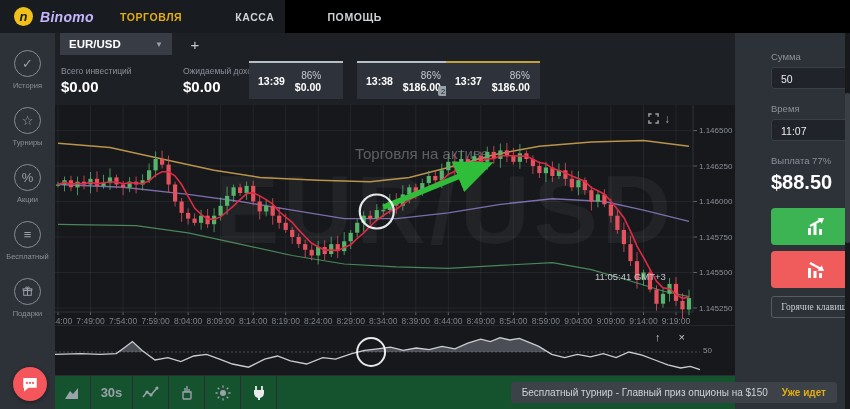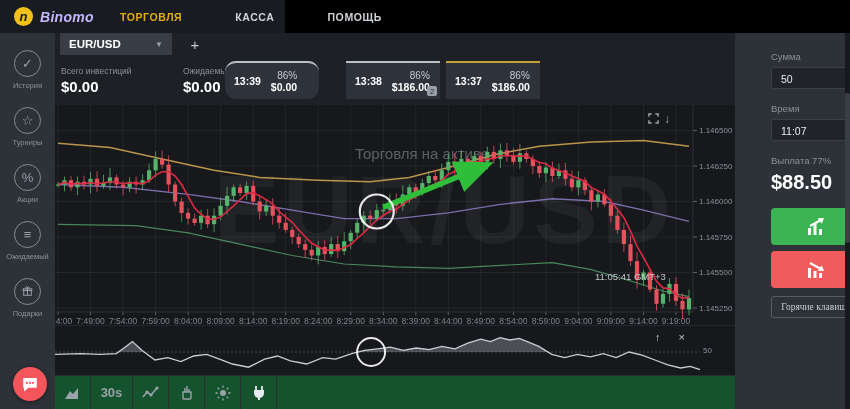--- a/index.html
+++ b/index.html
@@ -114,21 +114,21 @@
     <div class="side-item">
       <span class="side-ic">☆</span>
       <span class="side-label">Турниры</span>
     </div>
     <div class="side-item">
       <span class="side-ic">%</span>
       <span class="side-label">Акции</span>
     </div>
     <div class="side-item">
       <span class="side-ic">≡</span>
-      <span class="side-label">Ожидаемый</span>
+      <span class="side-label">Бесплатный</span>
     </div>
     <div class="side-item">
       <span class="side-ic">
         <svg width="13" height="13" viewBox="0 0 24 24" fill="none" stroke="#9aa0a8" stroke-width="1.8">
           <rect x="5" y="10" width="14" height="9"></rect>
             <rect x="4" y="7" width="16" height="3"></rect>
           <path d="M12 7v12"></path>
             <path d="M12 7c-3.5 0-4.5-3.5-2-3.5S12 7 12 7zm0 0c3.5 0 4.5-3.5 2-3.5S12 7 12 7z"></path>
         </svg>
       </span>
@@ -157,28 +157,28 @@
     <div class="statsrow">
       <div class="stat" style="left:6px">
         <div class="s-label">Всего инвестиций</div>
         <div class="s-value">$0.00</div>
       </div>
       <div class="stat" style="left:128px">
         <div class="s-label">Ожидаемый доход</div>
         <div class="s-value">$0.00</div>
       </div>
 
-      <div class="trade-card" style="left: 170px; border-top-color: rgb(185, 191, 199); border-radius: 11px;">
+      <div class="trade-card" style="left: 194px; border-top-color: rgb(185, 191, 199);">
         <span class="tc-time">13:39</span>
         <span class="tc-col">
           <div class="tc-pct">86%</div>
           <div class="tc-amt">$0.00</div>
         </span>
       </div>
-      <div class="trade-card" style="left: 291px; border-top-color: rgb(185, 191, 199);">
+      <div class="trade-card" style="left: 302px; border-top-color: rgb(185, 191, 199);">
         <span class="tc-time">13:38</span>
         <span class="tc-col">
           <div class="tc-pct">86%</div>
           <div class="tc-amt">$186.00</div>
         </span>
         <span class="tc-badge">2</span>
       </div>
       <div class="trade-card" style="left: 391px; border-top-color: rgb(194, 162, 61);">
         <span class="tc-time">13:37</span>
         <span class="tc-col">
@@ -586,14 +586,18 @@
         </svg>
       </div>
       <div class="btn hotkeys">Горячие клавиши</div>
     </div>
   </div>
 
   <div class="vscroll">
       <div class="thumb"></div>
     </div>
 
+  <div class="toast">
+    <span class="msg">Бесплатный турнир - Главный приз опционы на $150</span>
+    <span class="st">Уже идет</span>
+  </div>
 
 </div>
 
 </body></html>

